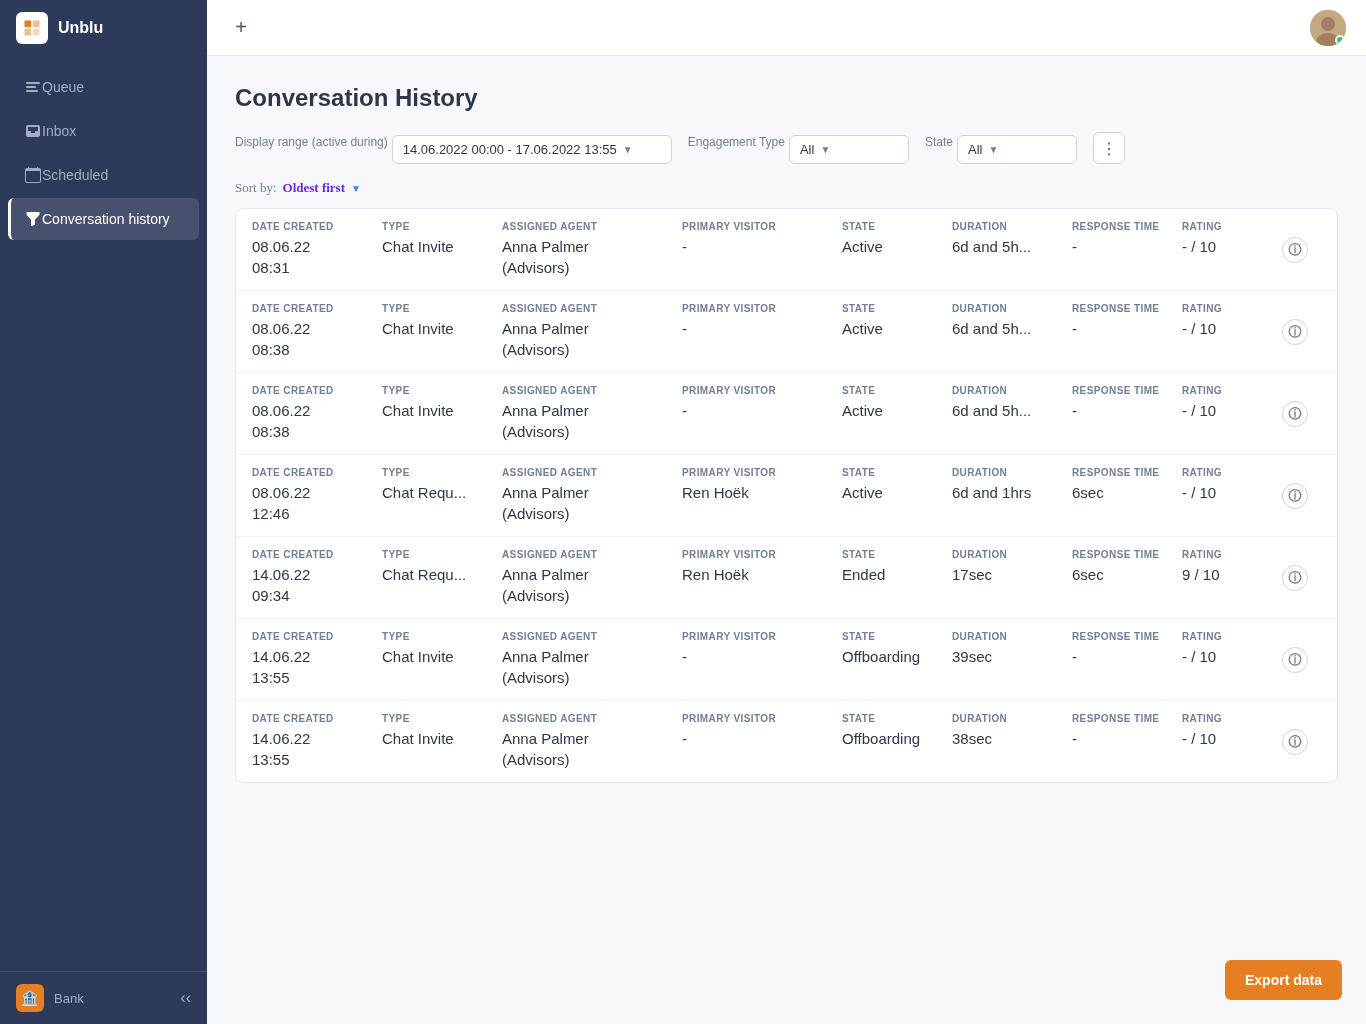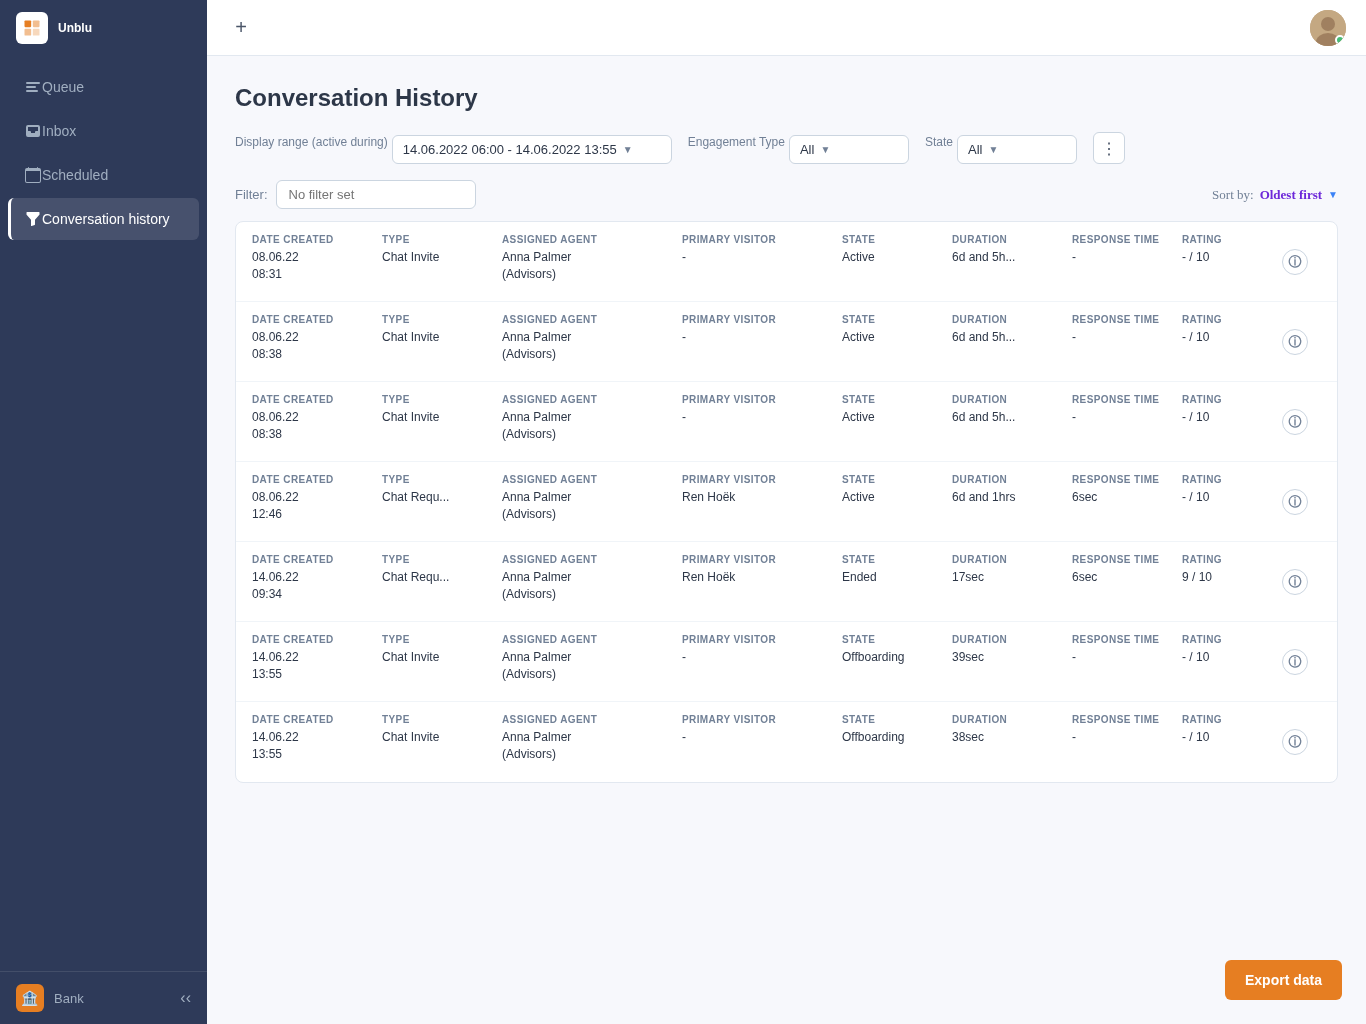--- a/index.html
+++ b/index.html
@@ -24,21 +24,21 @@
     .sidebar-logo {
       width: 32px;
       height: 32px;
       background: #fff;
       border-radius: 6px;
       display: flex; align-items: center; justify-content: center;
     }
     .sidebar-logo svg { width: 20px; height: 20px; }
     .sidebar-brand {
       color: #fff;
-      font-size: 12px;
+      font-size: 16px;
       font-weight: 600;
     }
     .sidebar-nav {
       flex: 1;
       padding: 8px 0;
     }
     .sidebar-item {
       display: flex;
       align-items: center;
       gap: 0;
@@ -183,21 +183,21 @@
     .table-row:last-child { border-bottom: none; }
     .col-header {
       font-size: 10px;
       color: #718096;
       font-weight: 700;
       letter-spacing: 0.04em;
       text-transform: uppercase;
       margin-bottom: 4px;
     }
     .col-value {
-      font-size: 12px;
+      font-size: 15px;
       color: #2d3748;
       font-weight: 400;
       line-height: 1.4;
     }
     .info-btn {
       width: 26px; height: 26px; border: 1.5px solid #cbd5e0;
       border-radius: 50%; background: #fff; cursor: pointer;
       display: flex; align-items: center; justify-content: center;
       color: #718096; font-size: 13px; font-weight: 700;
       align-self: center;
@@ -299,21 +299,21 @@
     </div>
   </div>
 
   <div class="content">
     <h1 class="page-title">Conversation History</h1>
 
     <div class="filters-row">
       <div class="filter-group">
         <span class="filter-label">Display range (active during)</span>
         <div class="filter-select wide">
-          <span>14.06.2022 06:00 - 14.06.2022 13:55</span>
+          <span>14.06.2022 00:00 - 17.06.2022 13:55</span>
           <span class="chevron">▼</span>
         </div>
       </div>
       <div class="filter-group">
         <span class="filter-label">Engagement Type</span>
         <div class="filter-select">
           <span>All</span>
           <span class="chevron">▼</span>
         </div>
       </div>
@@ -321,24 +321,20 @@
         <span class="filter-label">State</span>
         <div class="filter-select">
           <span>All</span>
           <span class="chevron">▼</span>
         </div>
       </div>
       <button class="more-btn">⋮</button>
     </div>
 
     <div class="filter-bar">
-      <div class="filter-input-wrap">
-        <span>Filter:</span>
-        <input class="filter-input" type="text" placeholder="No filter set" style="">
-      </div>
       <div style="display:flex;align-items:center;gap:6px;font-family:Liberation Serif, serif;">
         <span class="sort-label">Sort by:</span>
         <span class="sort-value">Oldest first</span>
         <span class="sort-chevron">▼</span>
       </div>
     </div>
 
     <div class="table-wrap" id="table-container">
     <div class="table-row">
           <div class="cell">

